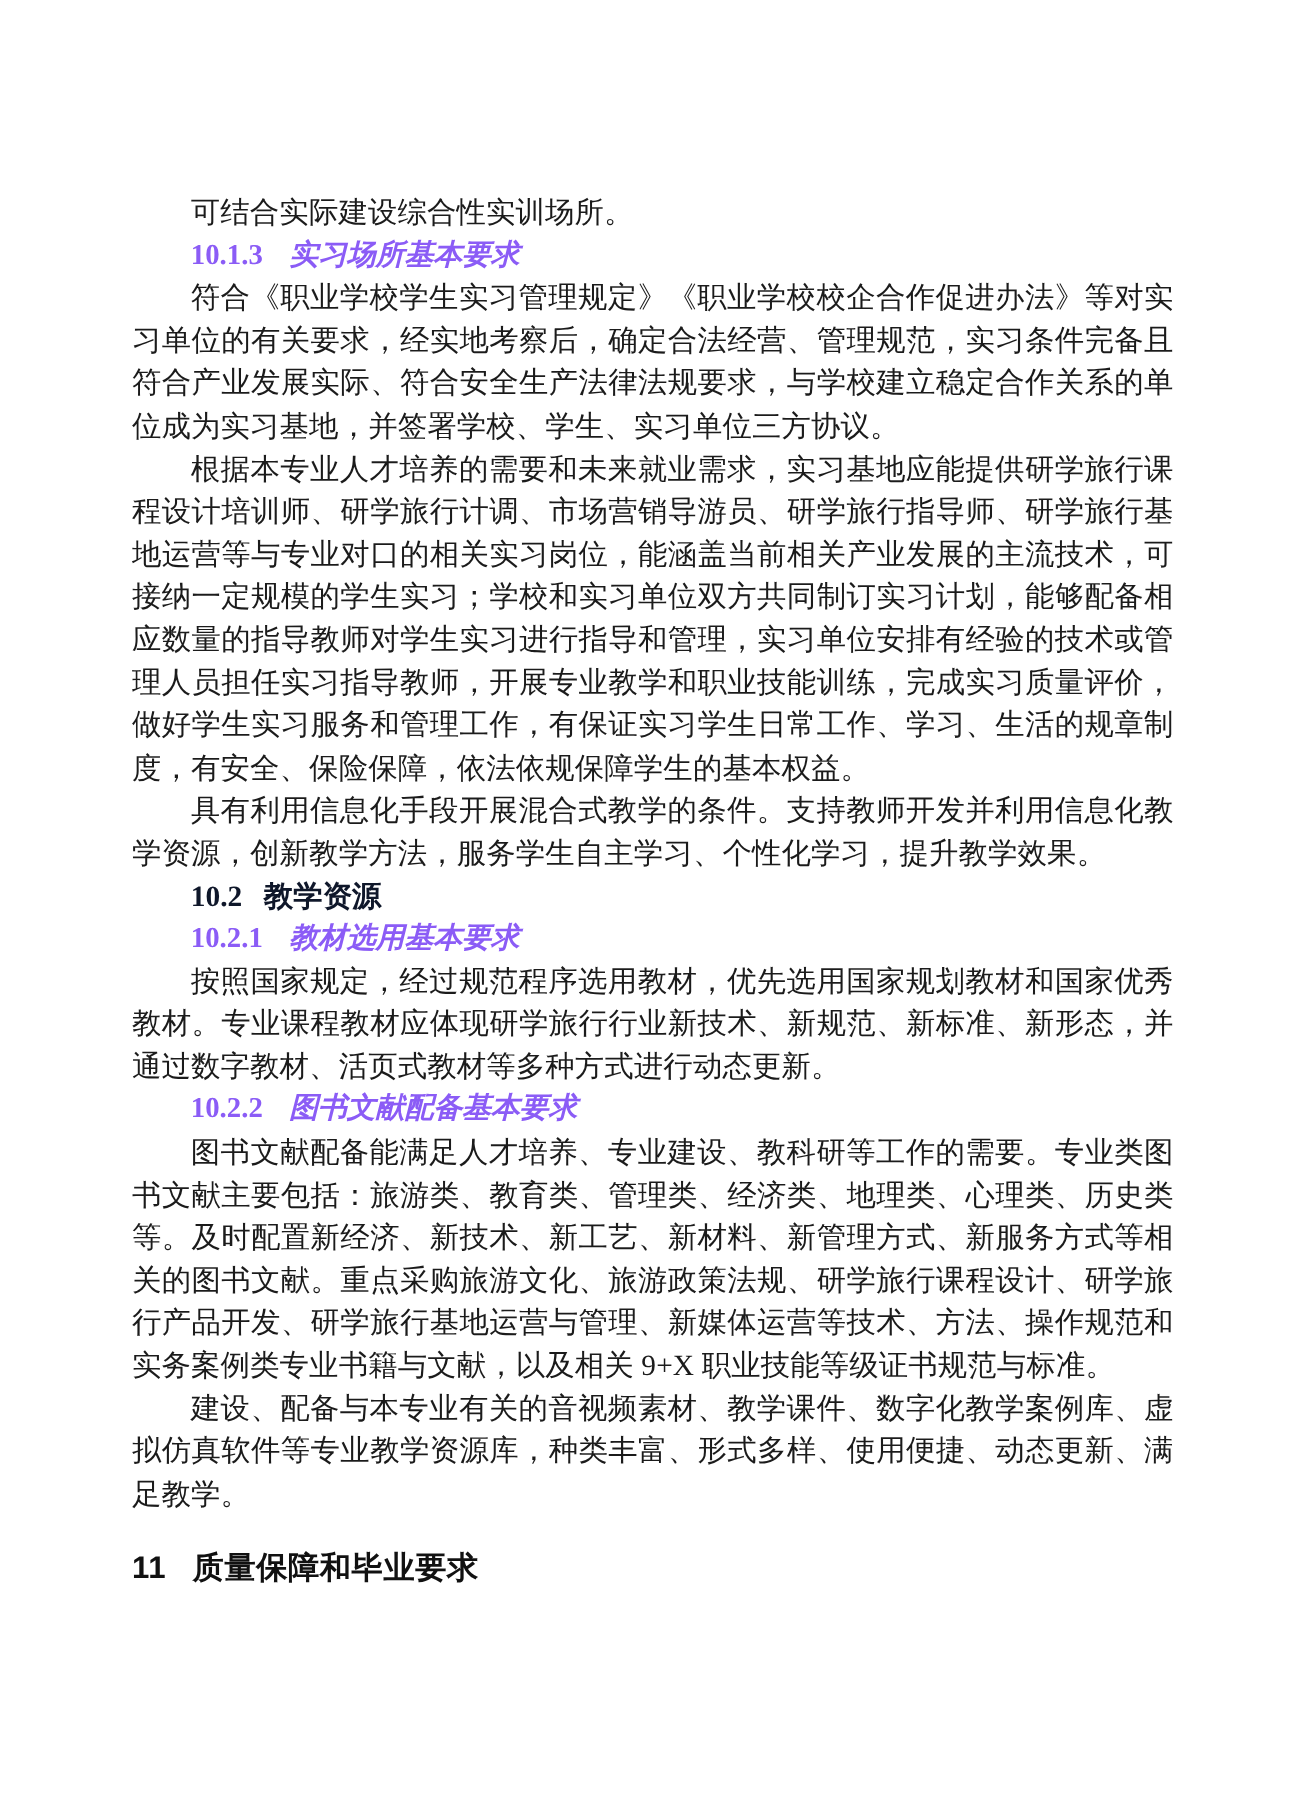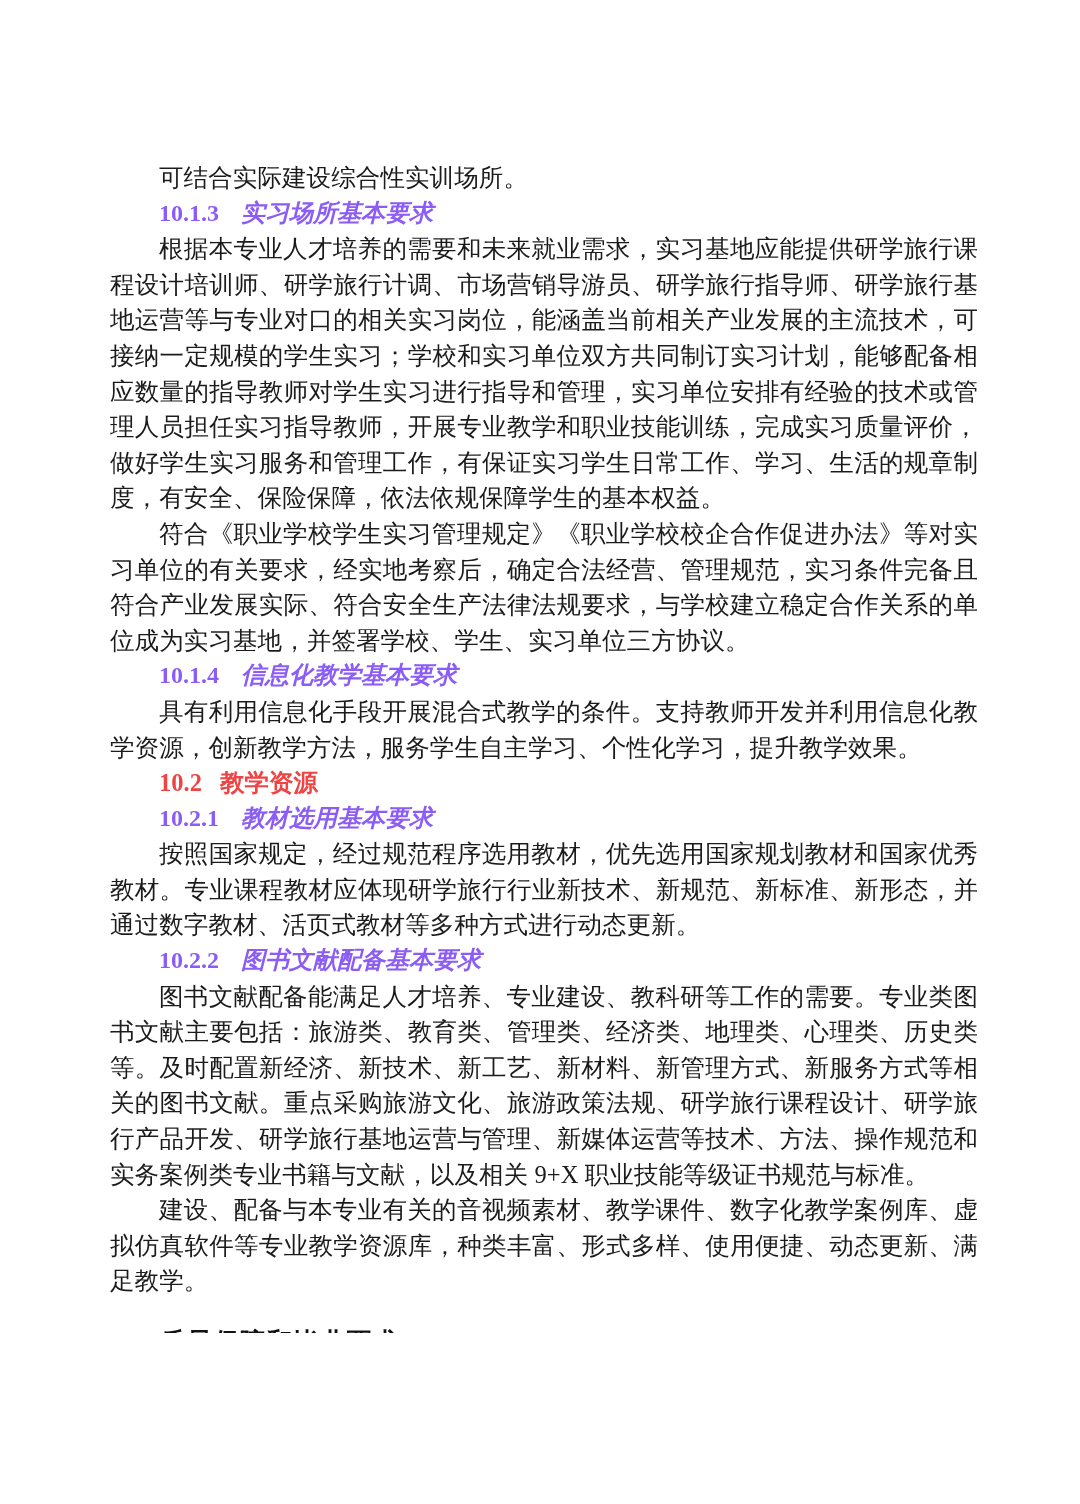--- a/index.html
+++ b/index.html
@@ -59,21 +59,21 @@
   .h3 .gap { display: inline-block; width: 22px; }
 
   
   .h2 {
     font-family: "Liberation Sans", "DejaVu Sans", sans-serif;
     font-size: 24.5px;
     line-height: 35.6px;
     font-weight: 700;
     margin: 0;
     padding-left: 49px;
-    color: #ef4444;
+    color: #0f172a;
     white-space: nowrap;
   }
   .h2 .num {
     font-family: "Liberation Serif", "DejaVu Serif", serif;
     font-weight: 700;
   }
   .h2 .gap { display: inline-block; width: 18px; }
 
   
   .h1 {
@@ -132,25 +132,24 @@
 <body>
 
 <div id="page">
 
   <div id="content">
 
     <p class="para">可结合实际建设综合性实训场所。</p>
 
     <div class="h3"><span class="num">10.1.3</span><span class="gap"></span><span>实习场所基本要求</span></div>
 
+    <p class="para">符合《职业学校学生实习管理规定》《职业学校校企合作促进办法》等对实习单位的有关要求，经实地考察后，确定合法经营、管理规范，实习条件完备且符合产业发展实际、符合安全生产法律法规要求，与学校建立稳定合作关系的单位成为实习基地，并签署学校、学生、实习单位三方协议。</p>
+
     <p class="para">根据本专业人才培养的需要和未来就业需求，实习基地应能提供研学旅行课程设计培训师、研学旅行计调、市场营销导游员、研学旅行指导师、研学旅行基地运营等与专业对口的相关实习岗位，能涵盖当前相关产业发展的主流技术，可接纳一定规模的学生实习；学校和实习单位双方共同制订实习计划，能够配备相应数量的指导教师对学生实习进行指导和管理，实习单位安排有经验的技术或管理人员担任实习指导教师，开展专业教学和职业技能训练，完成实习质量评价，做好学生实习服务和管理工作，有保证实习学生日常工作、学习、生活的规章制度，有安全、保险保障，依法依规保障学生的基本权益。</p>
 
-    <p class="para">符合《职业学校学生实习管理规定》《职业学校校企合作促进办法》等对实习单位的有关要求，经实地考察后，确定合法经营、管理规范，实习条件完备且符合产业发展实际、符合安全生产法律法规要求，与学校建立稳定合作关系的单位成为实习基地，并签署学校、学生、实习单位三方协议。</p>
-
-    <div class="h3"><span class="num">10.1.4</span><span class="gap"></span><span>信息化教学基本要求</span></div>
 
     <p class="para">具有利用信息化手段开展混合式教学的条件。支持教师开发并利用信息化教学资源，创新教学方法，服务学生自主学习、个性化学习，提升教学效果。</p>
 
     <div class="h2"><span class="num">10.2</span><span class="gap"></span><span>教学资源</span></div>
 
 
     <div class="h3"><span class="num">10.2.1</span><span class="gap"></span><span>教材选用基本要求</span></div>
 
     <p class="para">按照国家规定，经过规范程序选用教材，优先选用国家规划教材和国家优秀教材。专业课程教材应体现研学旅行行业新技术、新规范、新标准、新形态，并通过数字教材、活页式教材等多种方式进行动态更新。</p>
 

